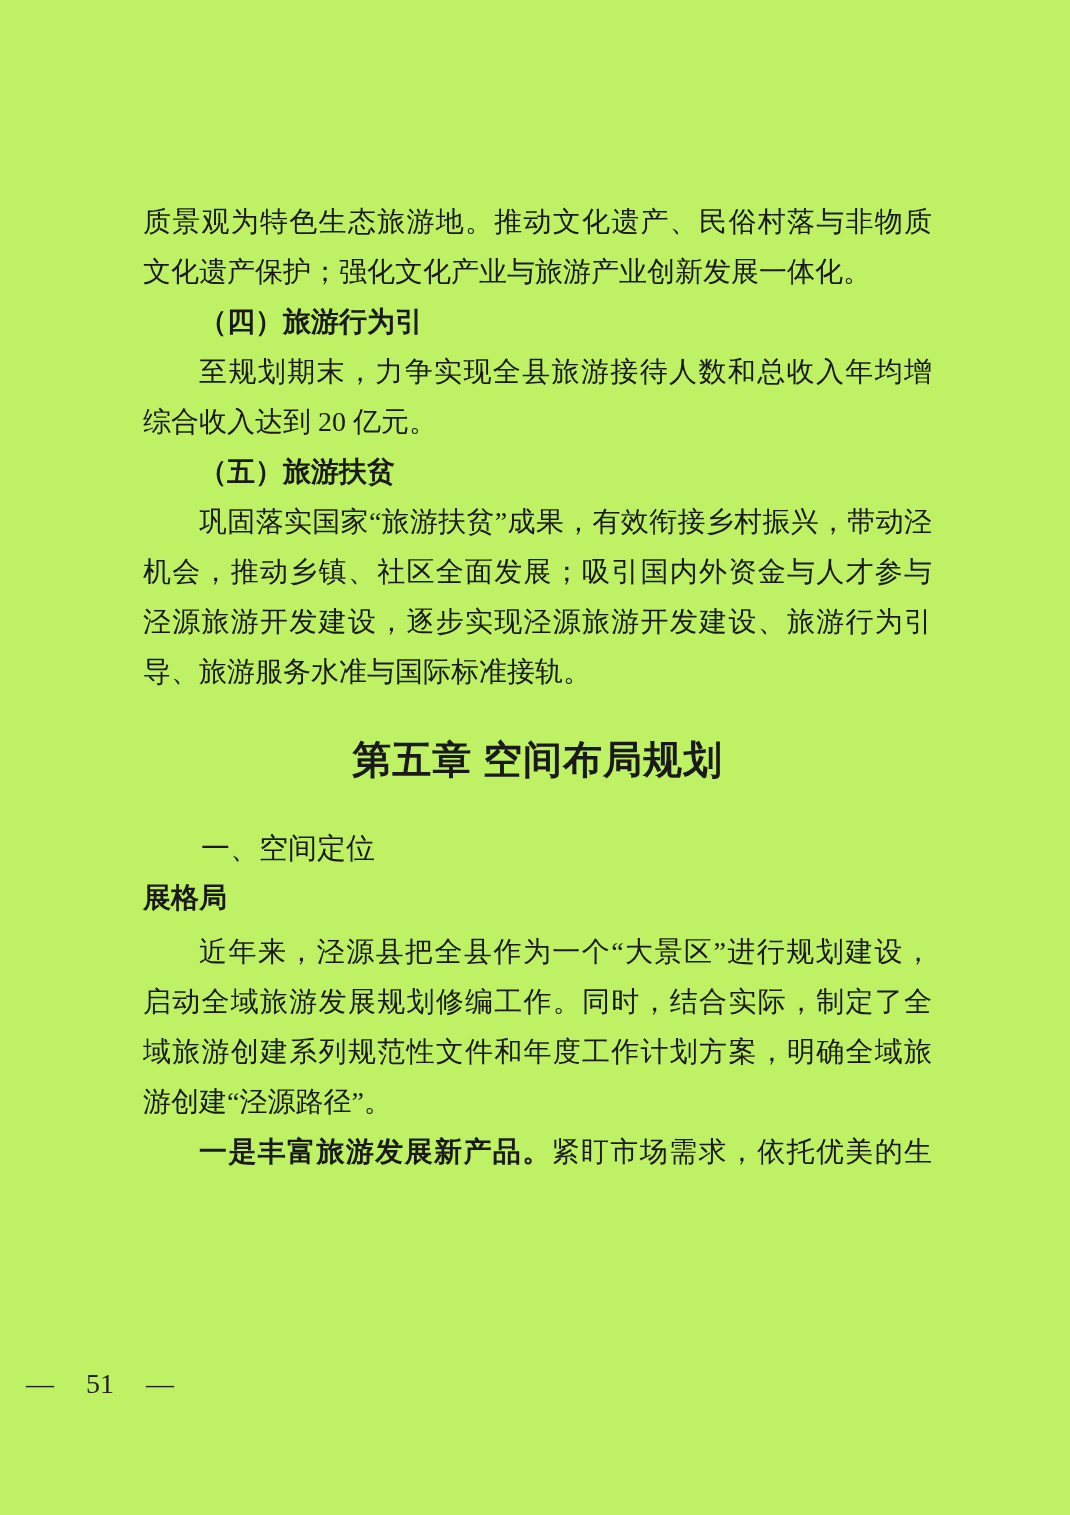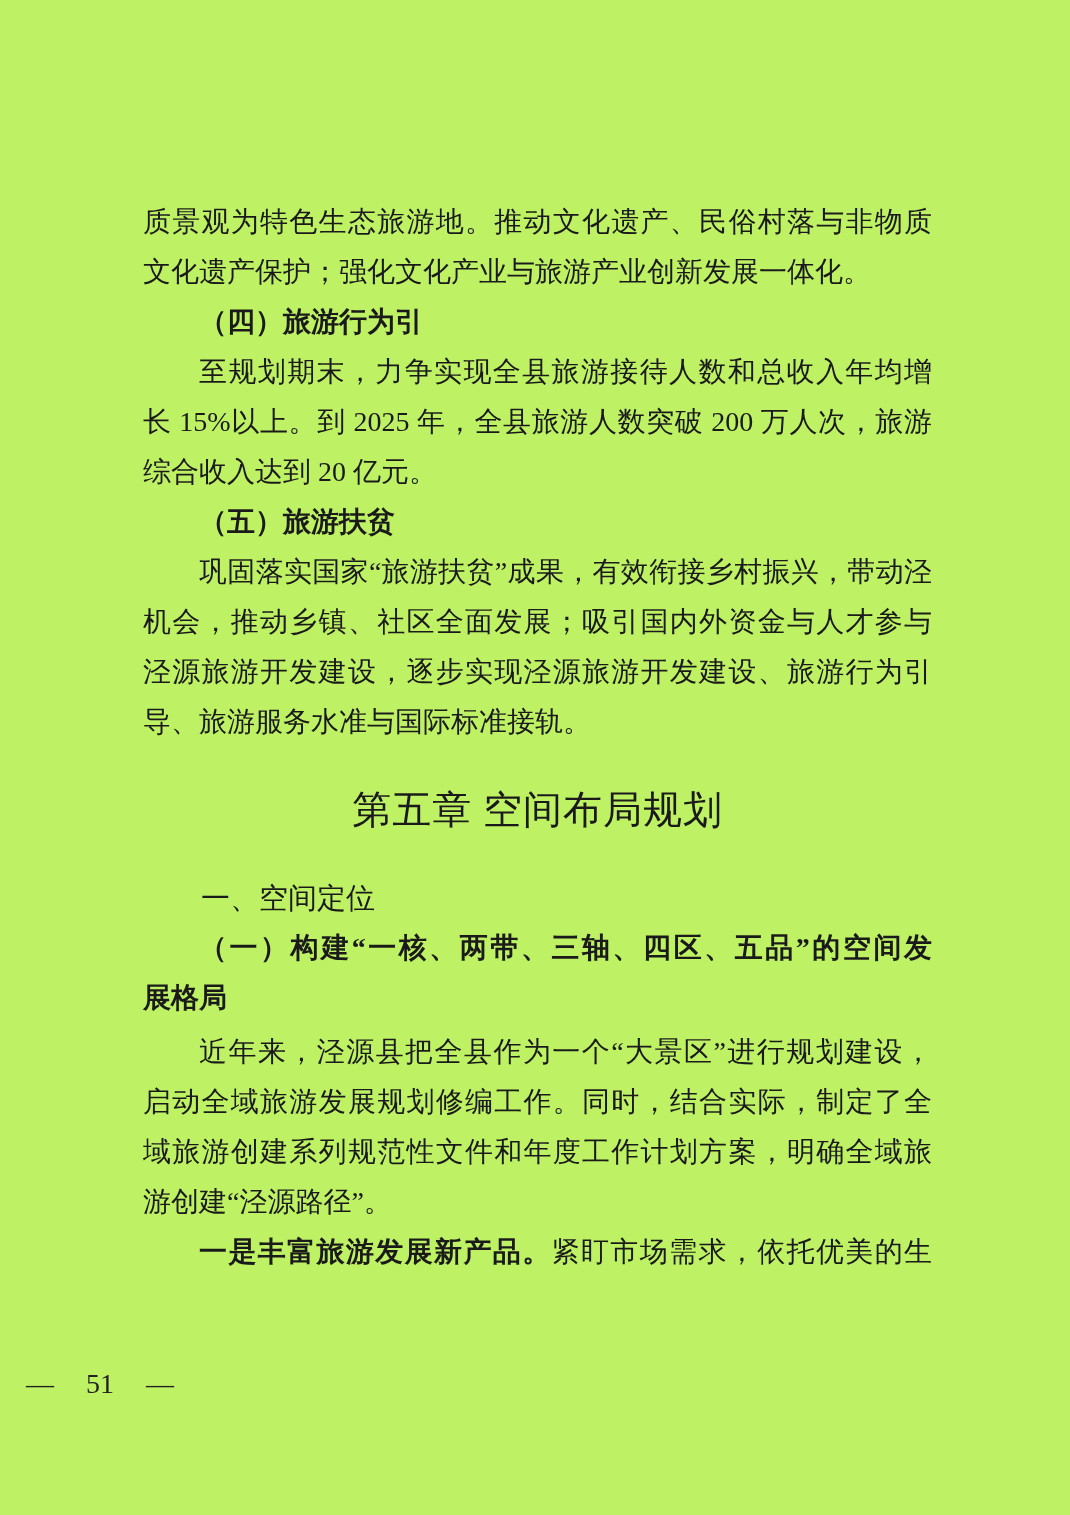--- a/index.html
+++ b/index.html
@@ -35,21 +35,21 @@
     text-align-last: left;
   }
   .indent {
     text-indent: 2em;
   }
   .bold {
     font-weight: 700;
   }
   .chapter-heading {
     font-size: 39px;
-    font-weight: 400;
+    font-weight: 700;
     height: 58px;
     line-height: 58px;
     margin-top: 34px;
     margin-bottom: 34px;
     text-align: center;
     text-align-last: center;
     letter-spacing: 1px;
   }
   .section-heading {
     font-family: "Liberation Sans", "DejaVu Sans", sans-serif;
@@ -86,35 +86,33 @@
 
 <div class="page">
   <div class="text-col">
 
     <div class="line">质景观为特色生态旅游地。推动文化遗产、民俗村落与非物质</div>
     <div class="line flush">文化遗产保护；强化文化产业与旅游产业创新发展一体化。</div>
 
     <div class="line flush indent bold">（四）旅游行为引</div>
 
     <div class="line indent">至规划期末，力争实现全县旅游接待人数和总收入年均增</div>
-    <div class="line">长 15%以上。到 2025 年，全县旅游人数突破 200 万人次，旅游</div>
     <div class="line flush">综合收入达到 20 亿元。</div>
 
     <div class="line flush indent bold">（五）旅游扶贫</div>
 
     <div class="line indent">巩固落实国家“旅游扶贫”成果，有效衔接乡村振兴，带动泾</div>
     <div class="line">机会，推动乡镇、社区全面发展；吸引国内外资金与人才参与</div>
     <div class="line">泾源旅游开发建设，逐步实现泾源旅游开发建设、旅游行为引</div>
     <div class="line flush">导、旅游服务水准与国际标准接轨。</div>
 
     <div class="chapter-heading">第五章 空间布局规划</div>
 
     <div class="line flush indent section-heading">一、空间定位</div>
 
-    <div class="line indent subsection-heading">（一）构建“一核、两带、三轴、四区、五品”的空间发</div>
     <div class="line flush subsection-heading">展格局</div>
 
     <div class="para-recent">
       <div class="line indent">近年来，泾源县把全县作为一个“大景区”进行规划建设，</div>
       <div class="line">启动全域旅游发展规划修编工作。同时，结合实际，制定了全</div>
       <div class="line">域旅游创建系列规范性文件和年度工作计划方案，明确全域旅</div>
       <div class="line flush">游创建“泾源路径”。</div>
     </div>
 
     <div class="line indent">

